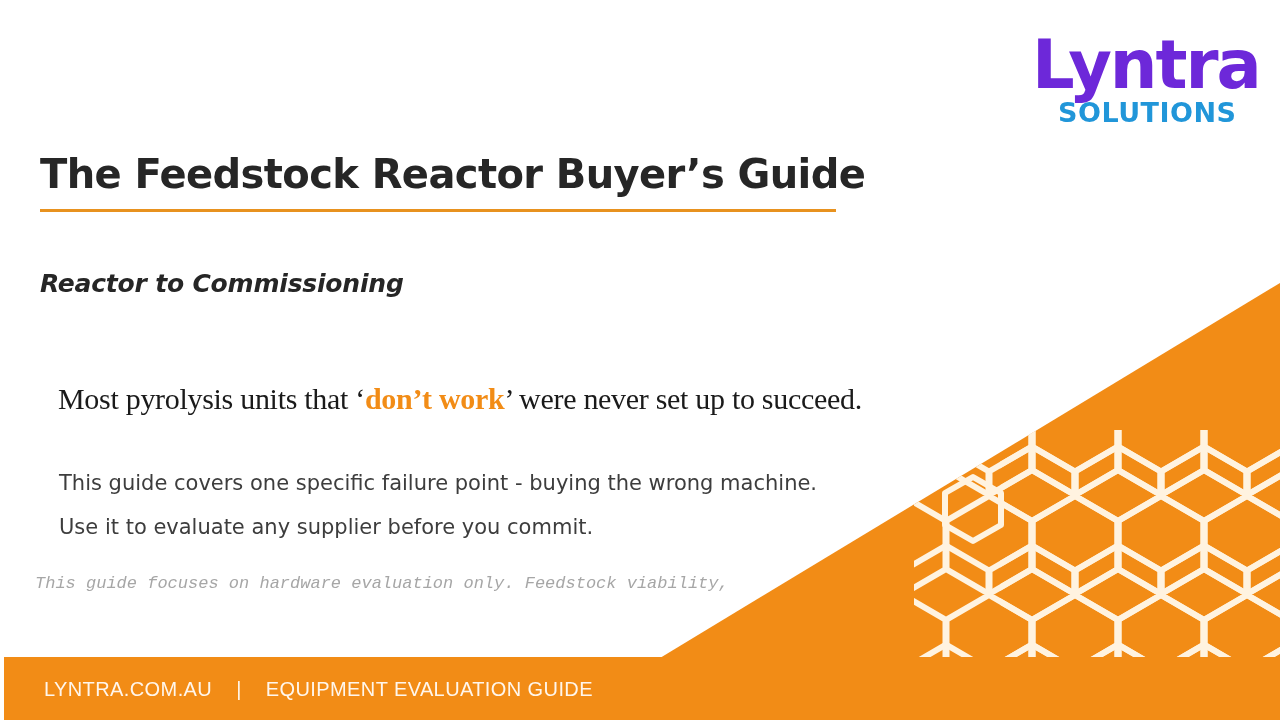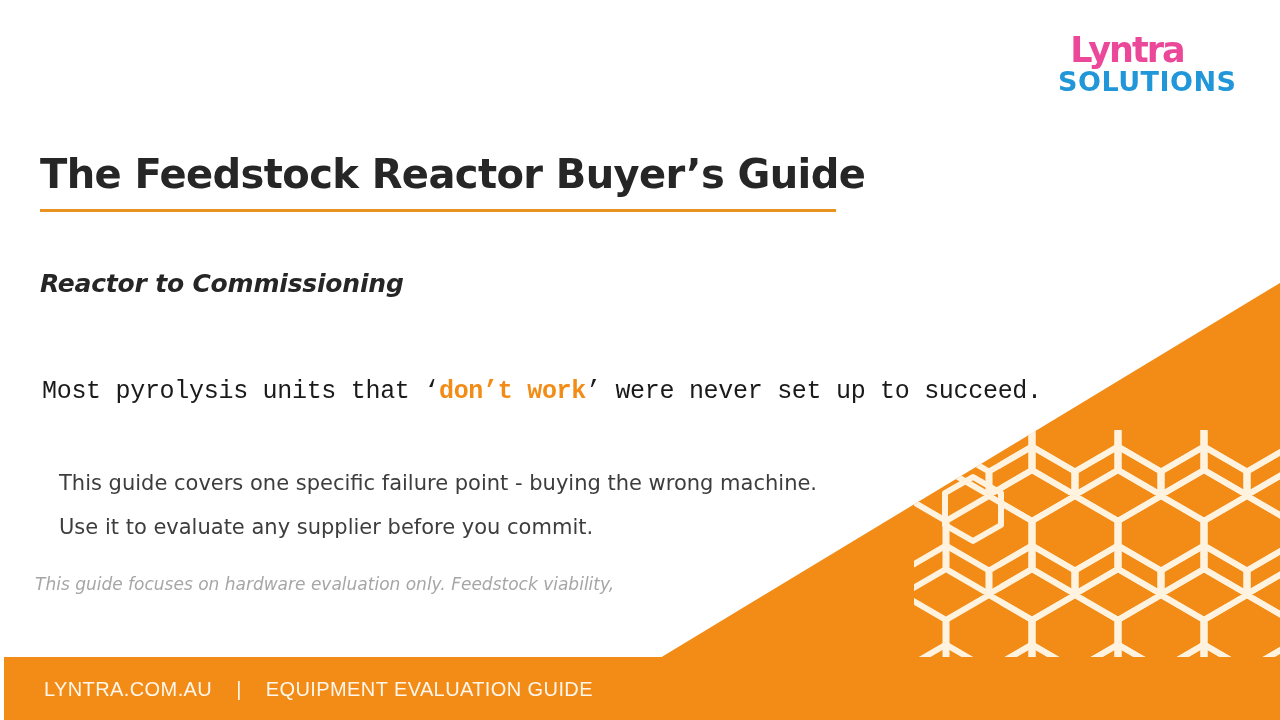--- a/index.html
+++ b/index.html
@@ -33,23 +33,23 @@
     right: 58px;
     top: 34px;
     width: 190px;
     text-align: center;
     line-height: 1;
     user-select: none;
   }
   #logo .logo-word {
     font-family: "DejaVu Sans", sans-serif;
     font-weight: 700;
-    font-size: 35px;
+    font-size: 67px;
     letter-spacing: -2px;
-    color: #ec4899;
+    color: #6d28d9;
     display: block;
     line-height: 0.95;
   }
   #logo .logo-sub {
     font-family: "DejaVu Sans", sans-serif;
     font-weight: 700;
     font-size: 27px;
     letter-spacing: 0.5px;
     color: #2196D9;
     display: block;
@@ -87,25 +87,25 @@
     font-style: italic;
     font-size: 25px;
     letter-spacing: -0.2px;
     color: #262626;
     white-space: nowrap;
   }
 
   
   #statement {
     position: absolute;
-    left: 42px;
+    left: 58px;
     top: 352px;
-    font-family: Liberation Mono, monospace;
-    font-weight: 400;
-    font-size: 25px;
+    font-family: Liberation Serif, serif;
+    font-weight: 400;
+    font-size: 30px;
     letter-spacing: -0.3px;
     color: #1a1a1a;
     white-space: nowrap;
   }
   #statement .hl {
     color: #F28C16;
     font-weight: 700;
   }
 
   
@@ -129,21 +129,21 @@
     left: 35px;
     top: 565px;
     font-family: "DejaVu Sans", sans-serif;
     font-weight: 400;
     font-style: italic;
     font-size: 17px;
     line-height: 38px;
     color: #a6a6a6;
     white-space: nowrap;
   }
-  #disclaimer .line { display: block; }
+  #disclaimer .line { display: block; font-family: Liberation Mono, monospace; }
 
   
   #footer {
     position: absolute;
     left: 4px;
     top: 657px;
     width: 1280px;
     height: 63px;
     background: #F28C16;
   }

